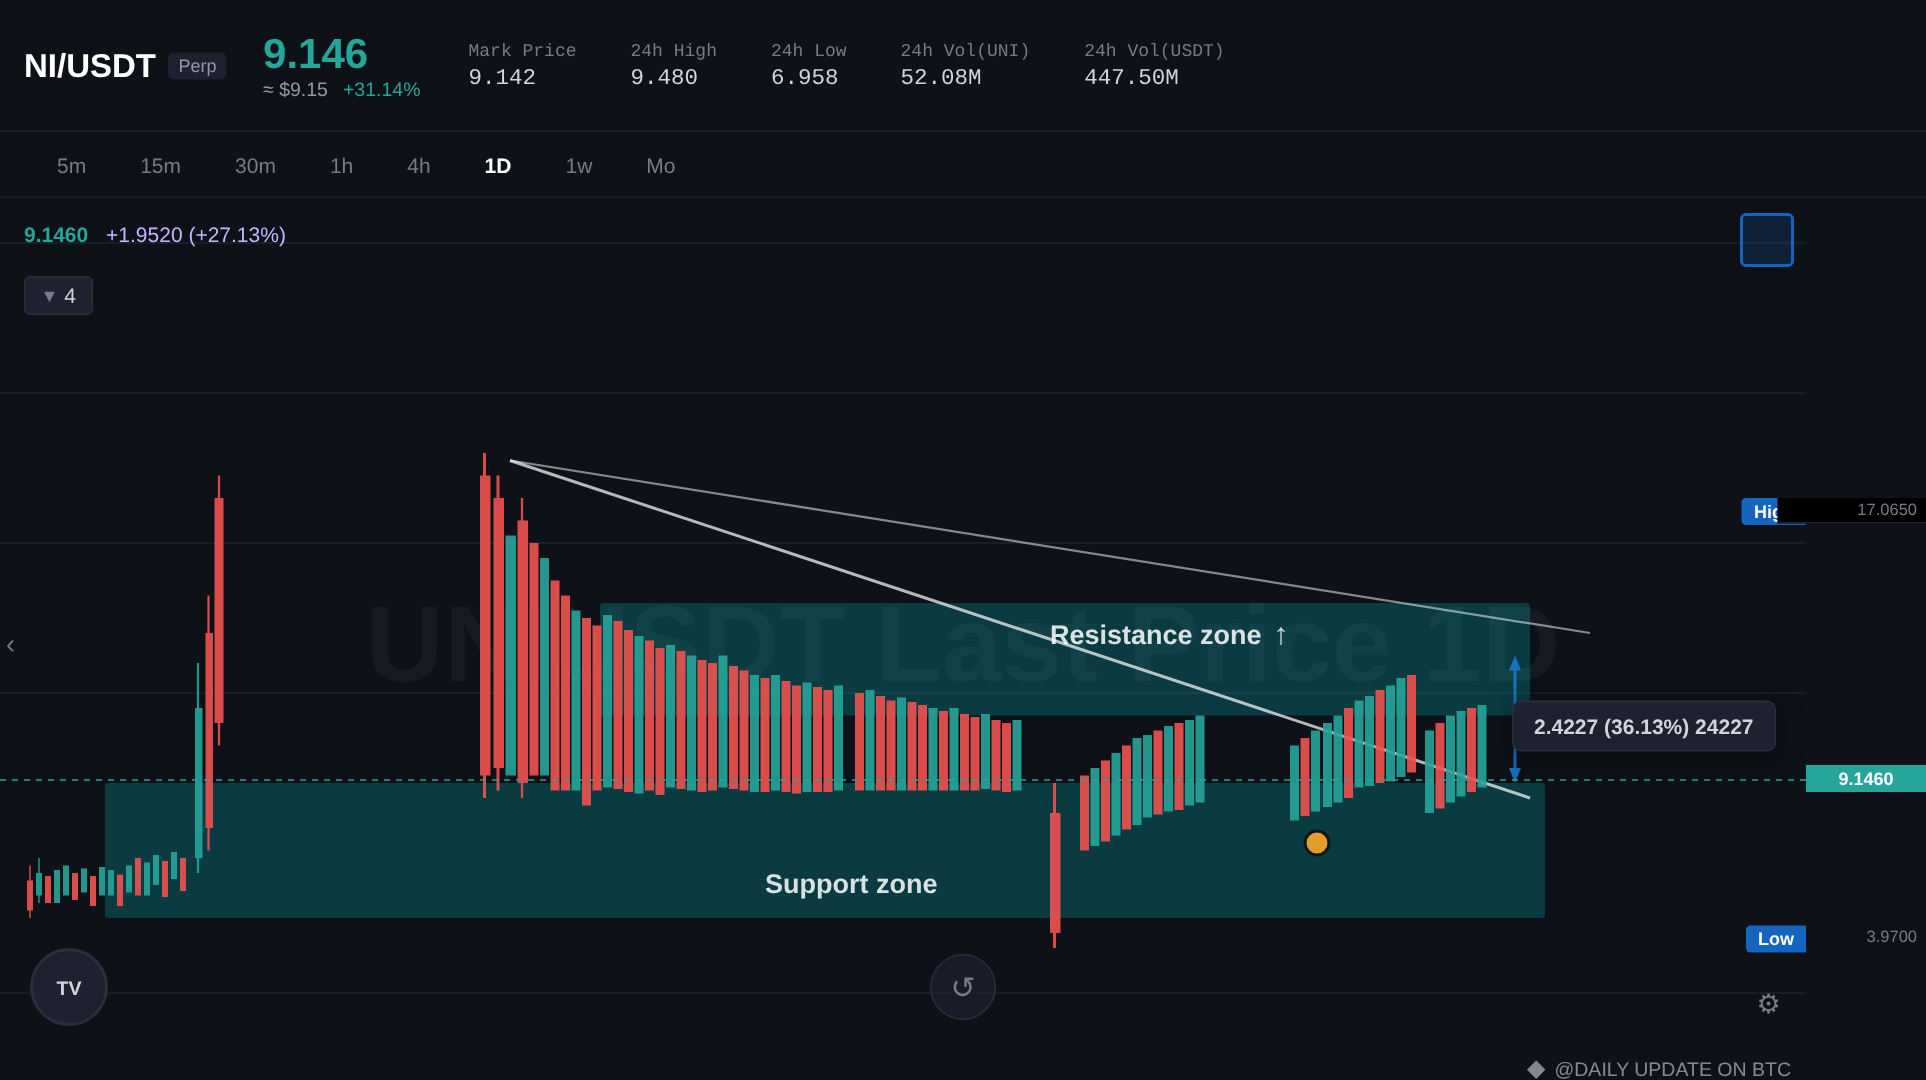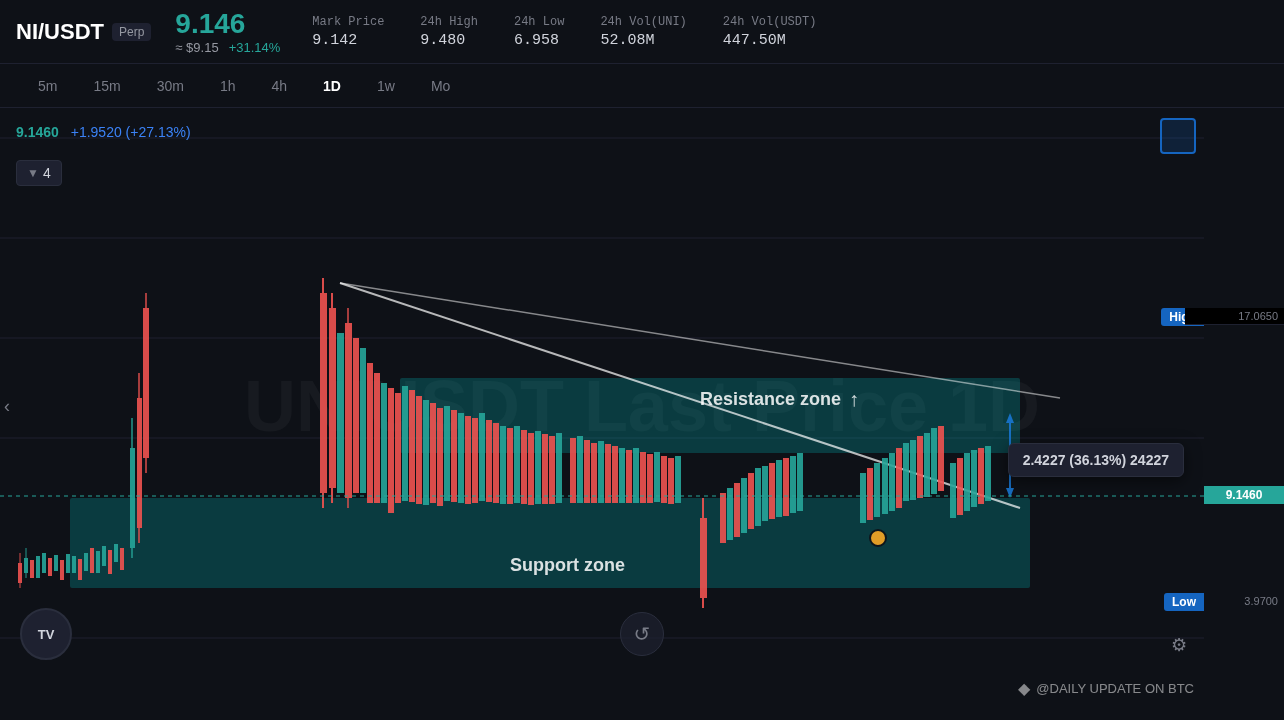--- a/index.html
+++ b/index.html
@@ -11,21 +11,21 @@
       font-family: -apple-system, BlinkMacSystemFont, 'Segoe UI', sans-serif;
       overflow: hidden;
       position: relative;
     }
 
     
     .header {
       display: flex;
       align-items: center;
       padding: 0 16px;
-      height: 64px;
+      height: 88px;
       border-bottom: 1px solid #1e2130;
       background: #0e1117;
     }
     .symbol-block {
       display: flex;
       align-items: center;
       gap: 8px;
       margin-right: 24px;
     }
     .symbol-name {
@@ -221,21 +221,21 @@
     }
 
     
     .price-change-bar {
       position: absolute;
       top: 14px;
       left: 16px;
       font-size: 14px;
     }
     .price-change-bar .cur { color: #26a69a; font-weight: 600; margin-right: 8px; }
-    .price-change-bar .chg { color: #3b82f6; }
+    .price-change-bar .chg { color: #c4b5fd; }
 
     
     .time-axis {
       position: absolute;
       bottom: 0;
       left: 0;
       width: calc(100% - 80px);
       height: 36px;
       display: flex;
       align-items: center;

